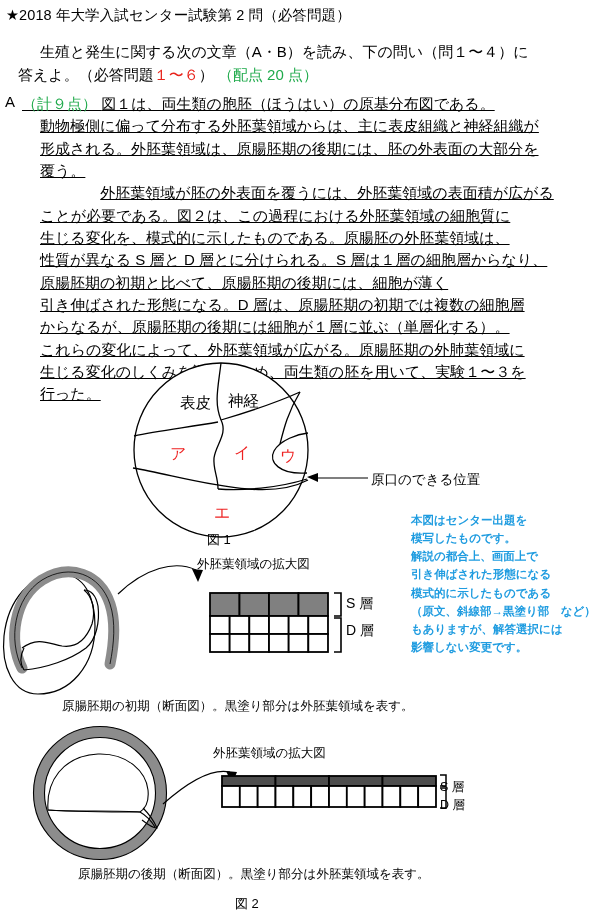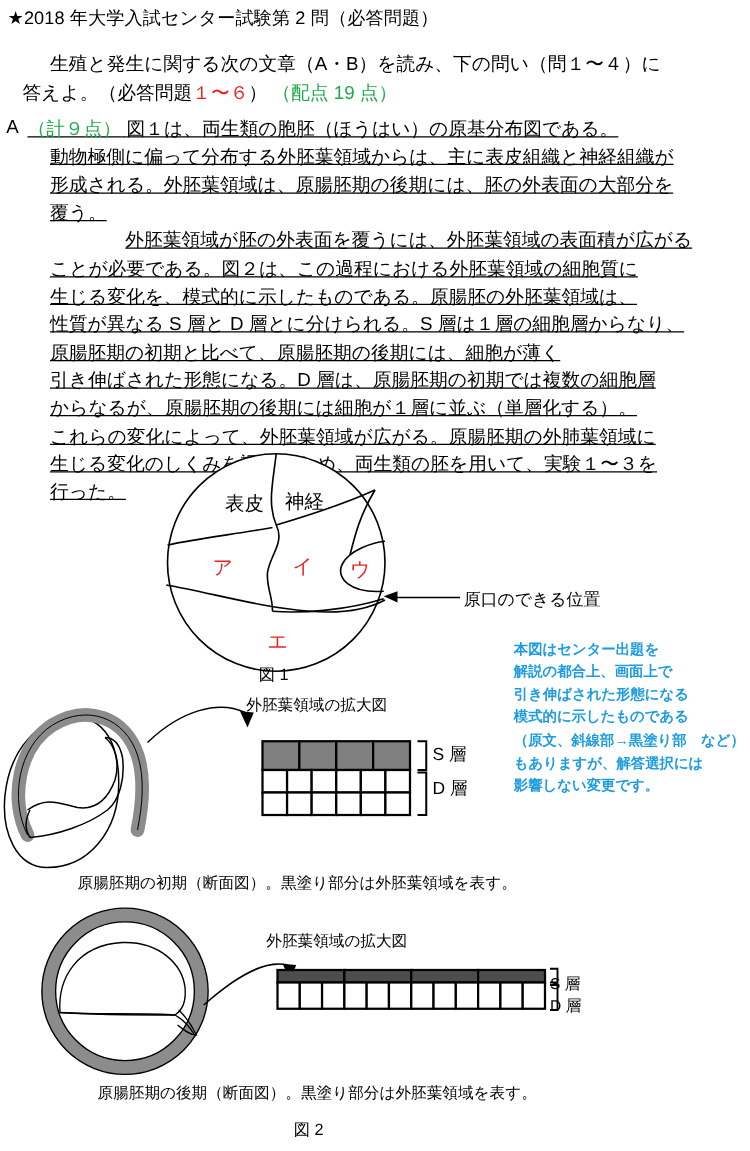--- a/index.html
+++ b/index.html
@@ -177,21 +177,21 @@
 <body>
 
 <div class="page">
 
   <div class="headline">
     <span>★</span><span>2018 年大学入試センター試験第 2 問（必答問題）</span>
   </div>
 
   <div class="intro">
     <span class="ln indent1">生殖と発生に関する次の文章（A・B）を読み、下の問い（問１〜４）に</span>
-    <span class="ln"><span>答えよ。（必答問題</span><span class="red">１〜６</span><span>）</span> <span class="green">（配点 19 点）</span></span>
+    <span class="ln"><span>答えよ。（必答問題</span><span class="red">１〜６</span><span>）</span> <span class="green">（配点 20 点）</span></span>
   </div>
 
   <div class="sec-a-marker">A</div>
   <div class="sec-a-body">
     <span class="ln"><span class="green">（計９点）</span> <span>図１は、両生類の胞胚（ほうはい）の原基分布図である。</span></span>
     <span class="ln hang">動物極側に偏って分布する外胚葉領域からは、主に表皮組織と神経組織が</span>
     <span class="ln hang">形成される。外胚葉領域は、原腸胚期の後期には、胚の外表面の大部分を</span>
     <span class="ln hang">覆う。</span>
     <span class="ln hang2">外胚葉領域が胚の外表面を覆うには、外胚葉領域の表面積が広がる</span>
     <span class="ln hang">ことが必要である。図２は、この過程における外胚葉領域の細胞質に</span>
@@ -234,20 +234,21 @@
       <text x="152" y="103" font-family="Liberation Sans, DejaVu Sans, sans-serif" font-size="16" fill="#ee2222">ウ</text>
       <text x="86" y="160" font-family="Liberation Sans, DejaVu Sans, sans-serif" font-size="16" fill="#ee2222">エ</text>
 
       <text x="243" y="126" font-family="Liberation Sans, DejaVu Sans, sans-serif" font-size="13.5" fill="#000000">原口のできる位置</text>
     </svg>
   </div>
   <div class="fig1-caption">図 1</div>
 
   <div class="bluenote">
     <span>本図はセンター出題を</span>
+    <span>模写したものです。</span>
     <span>解説の都合上、画面上で</span>
     <span>引き伸ばされた形態になる</span>
     <span>模式的に示したものである</span>
     <span>（原文、斜線部→黒塗り部　など）</span>
     <span>もありますが、解答選択には</span>
     <span>影響しない変更です。</span>
   </div>
 
   <div class="early-wrap">
     <svg width="430" height="170" viewBox="0 0 430 170">

